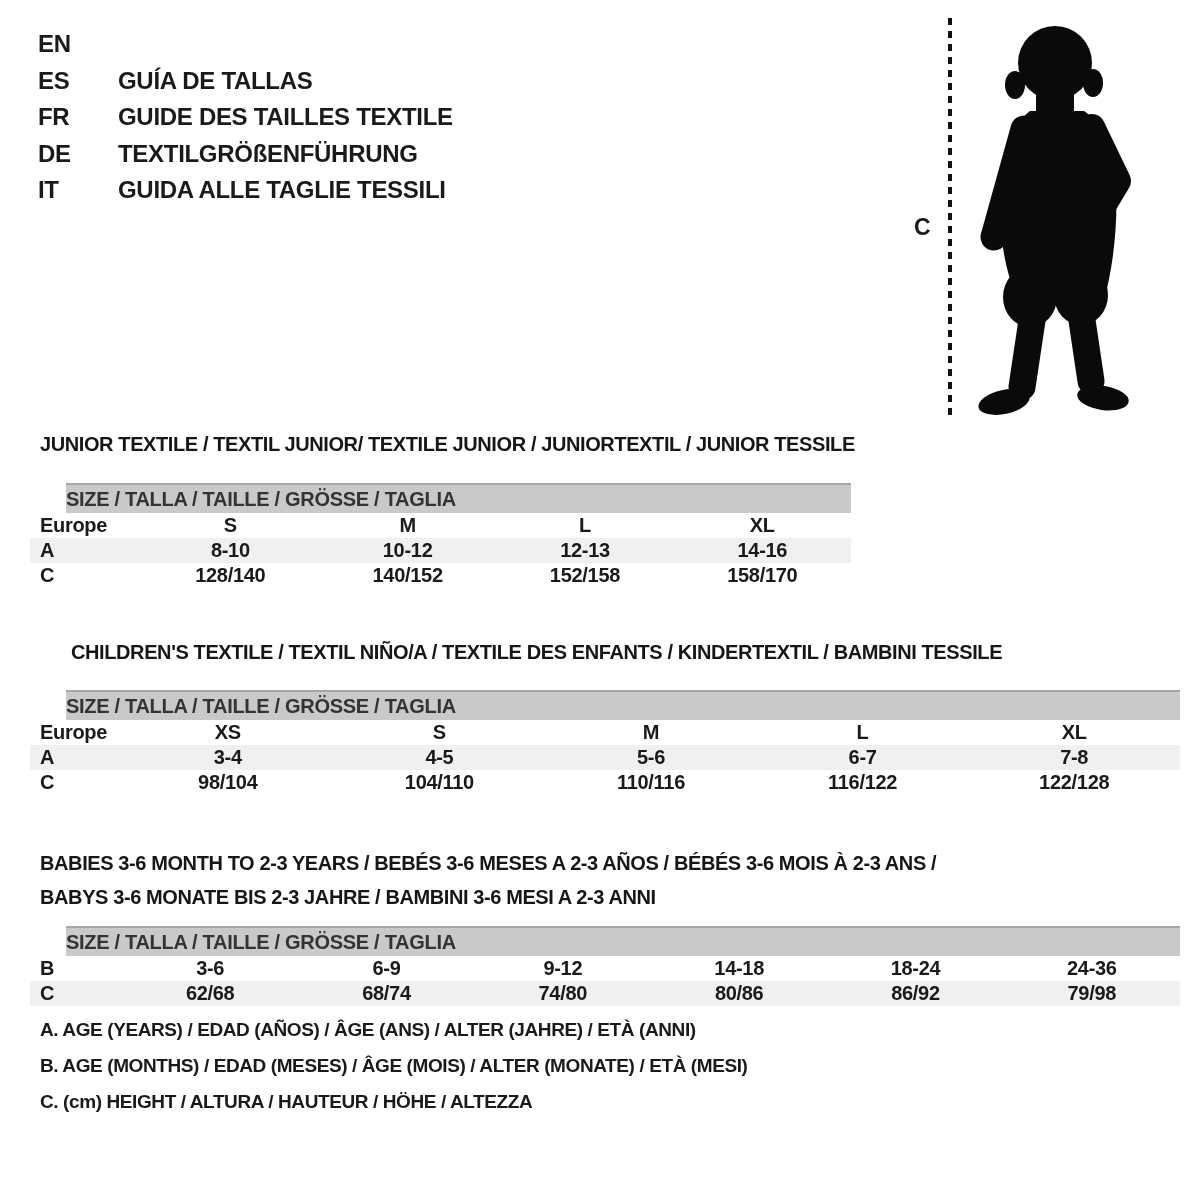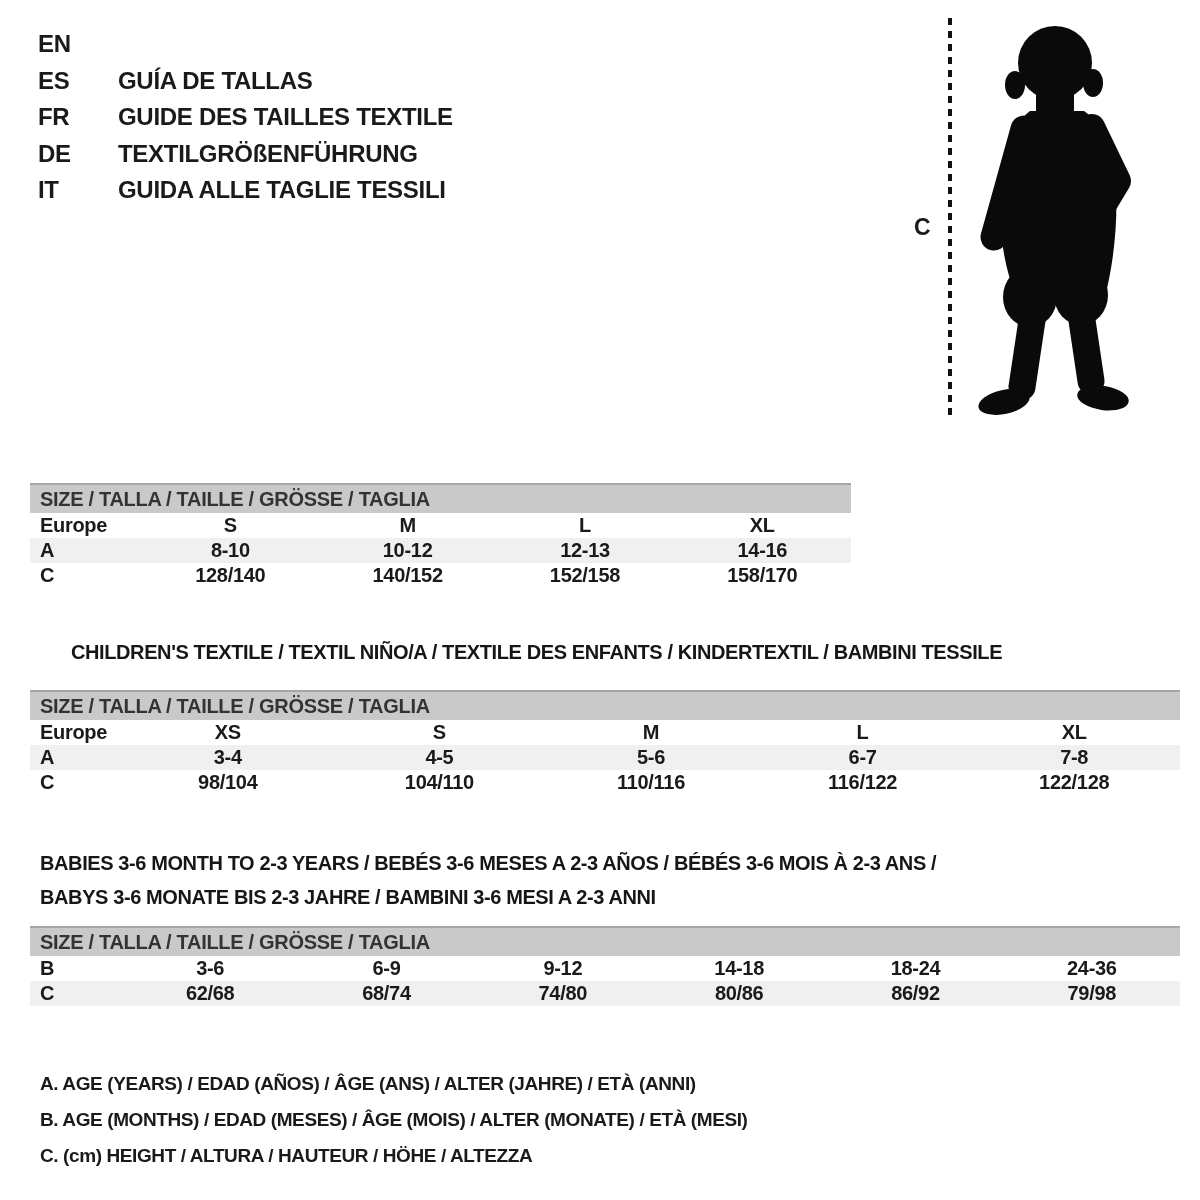--- a/index.html
+++ b/index.html
@@ -28,28 +28,28 @@
   #children-heading{top:641px;margin-left:31px;}
   #babies-heading{top:846px;line-height:34px;}
 
   
   .table-block{position:absolute;}
   #junior-block{left:30px;top:483px;width:821px;}
   #children-block{left:30px;top:690px;width:1150px;}
   #babies-block{left:30px;top:926px;width:1150px;}
 
   .size-bar{height:28px;line-height:28px;background:#c9c9c9;border-top:2px solid #a6a6a6;
-    padding-left:10px;font-size:20px;color:#333;}
+    font-size:20px;color:#333;margin-left:36px;}
   table{width:100%;border-collapse:collapse;table-layout:fixed;}
   td{height:25px;font-size:20px;font-weight:bold;text-align:center;padding:0;white-space:nowrap;}
   td.row-label{text-align:left;padding-left:10px;}
   tr.shaded{background:#f0f0f0;}
 
   
-  .footer{position:absolute;left:40px;top:1066px;font-size:19px;line-height:36px;letter-spacing:-0.4px;}
+  .footer{position:absolute;left:40px;top:1012px;font-size:19px;line-height:36px;letter-spacing:-0.4px;}
 </style>
 </head>
 <body>
 
 <div class="page">
 
   <div class="legend">
     <div class="legend-row">
       <span class="legend-code">EN</span>
     </div>
@@ -104,20 +104,21 @@
 
         <path d="M64,292 L52,372" fill="none" stroke-width="27" stroke-linecap="round"></path>
         <path d="M110,292 L121,366" fill="none" stroke-width="27" stroke-linecap="round"></path>
 
         <ellipse cx="34" cy="387" rx="26" ry="12" stroke="none" transform="rotate(-12 34 387)"></ellipse>
         <ellipse cx="133" cy="383" rx="26" ry="12" stroke="none" transform="rotate(8 133 383)"></ellipse>
       </g>
     </svg>
   </div>
 
+  <h2 id="junior-heading" class="section-heading">JUNIOR TEXTILE / TEXTIL JUNIOR/ TEXTILE JUNIOR / JUNIORTEXTIL / JUNIOR TESSILE</h2>
   <div id="junior-block" class="table-block">
     <div class="size-bar">SIZE / TALLA / TAILLE / GRÖSSE / TAGLIA</div>
     <table>
       <colgroup>
           <col style="width:13.6%">
           <col style="width:21.6%">
           <col style="width:21.6%">
           <col style="width:21.6%">
           <col style="width:21.6%">
         </colgroup>

